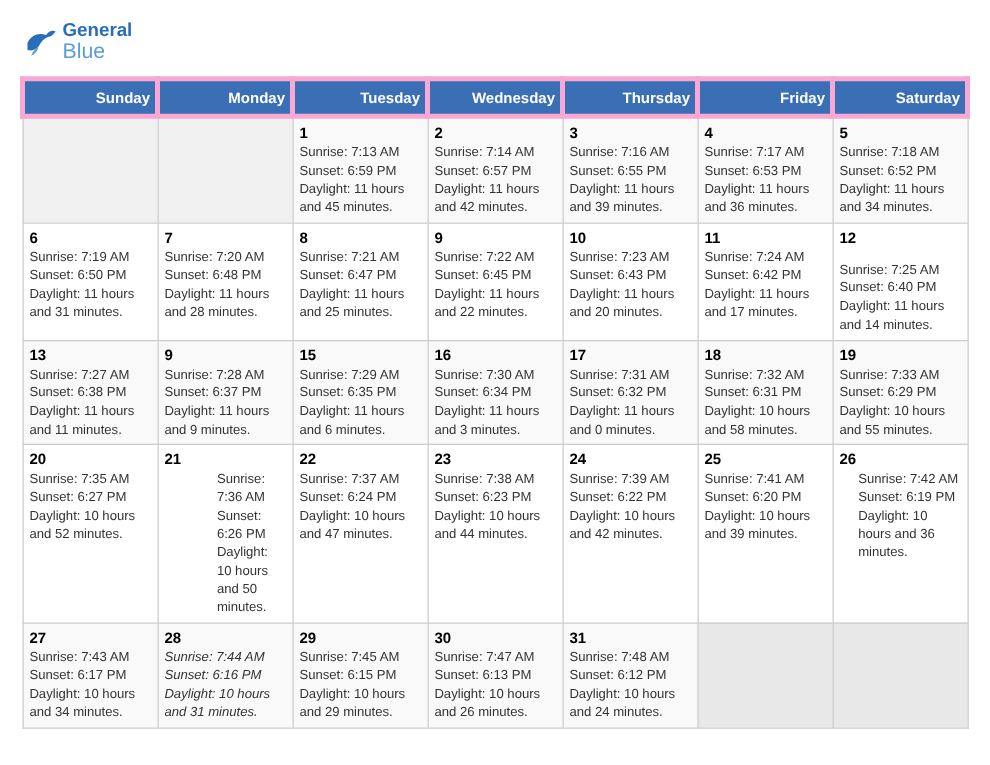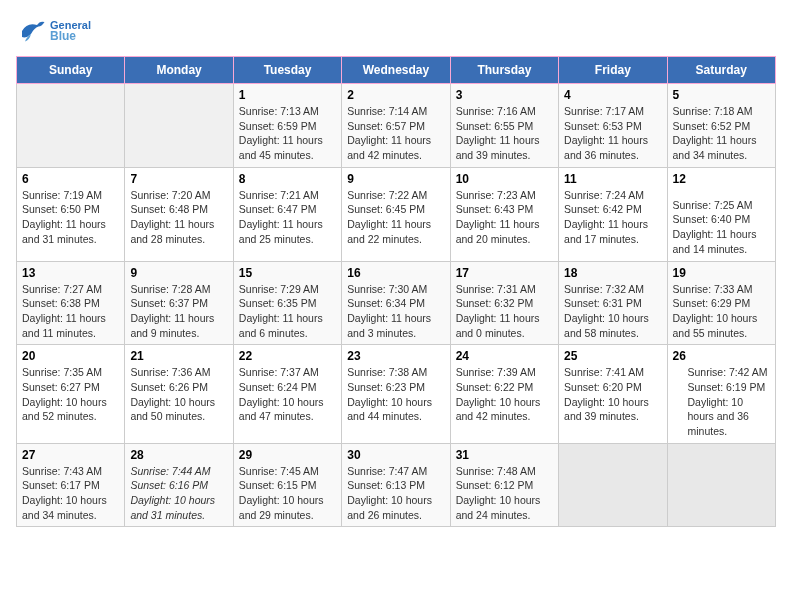--- a/index.html
+++ b/index.html
@@ -37,24 +37,24 @@
     }
     table {
       width: 100%;
       border-collapse: collapse;
       font-size: 11px;
     }
     th {
       background: #3a6eb5;
       color: #fff;
       padding: 6px 4px;
-      text-align: center;
+      text-align: right;
       font-weight: bold;
       font-size: 12px;
-      border: 1px solid #f9a8d4;
+      border: 4px solid #f9a8d4;
     }
     td {
       border: 1px solid #ccc;
       vertical-align: top;
       padding: 4px 5px;
       min-height: 70px;
       width: calc(100% / 7);
       background: #fff;
     }
     tr:nth-child(odd) td { background: #f9f9f9; }
@@ -76,22 +76,22 @@
 </head>
 <body>
 
 <div class="header">
   <div class="logo">
     <svg class="logo-bird" viewBox="0 0 40 40" xmlns="http://www.w3.org/2000/svg">
       <path d="M8 20 Q15 8 28 12 Q32 6 38 8 Q34 14 30 14 Q24 16 20 24 Q14 30 8 28 Z" fill="#2a6ebb"></path>
       <path d="M20 24 Q18 32 12 34 Q14 28 20 24 Z" fill="#5a9ed4"></path>
     </svg>
     <div>
-      <div style="font-size:11px;font-weight:bold;color:#2a6ebb;">General</div>
-      <div style="font-size:12px;font-weight:bold;color:#5a9ed4;margin-top:-2px;">Blue</div>
+      <div style="font-size:15px;font-weight:bold;color:#2a6ebb;">General</div>
+      <div style="font-size:17px;font-weight:normal;color:#5a9ed4;margin-top:-2px;">Blue</div>
     </div>
   </div>
 </div>
 
 <table>
   <thead>
     <tr id="header-row">
         <th>Sunday</th>
         <th>Monday</th>
         <th>Tuesday</th>
@@ -226,21 +226,21 @@
       </tr>
       <tr>
         <td>
           <span class="day-num">20</span>
           <div class="day-info" style="white-space: pre-line;">Sunrise: 7:35 AM
 Sunset: 6:27 PM
 Daylight: 10 hours and 52 minutes.</div>
         </td>
         <td>
           <span class="day-num">21</span>
-          <div class="day-info" style="white-space: pre-line;">Sunrise: 7:36 AM
+          <div class="day-info" style="white-space: pre-line; margin-left: 42px;">Sunrise: 7:36 AM
 Sunset: 6:26 PM
 Daylight: 10 hours and 50 minutes.</div>
         </td>
         <td>
           <span class="day-num">22</span>
           <div class="day-info" style="white-space: pre-line;">Sunrise: 7:37 AM
 Sunset: 6:24 PM
 Daylight: 10 hours and 47 minutes.</div>
         </td>
         <td>

